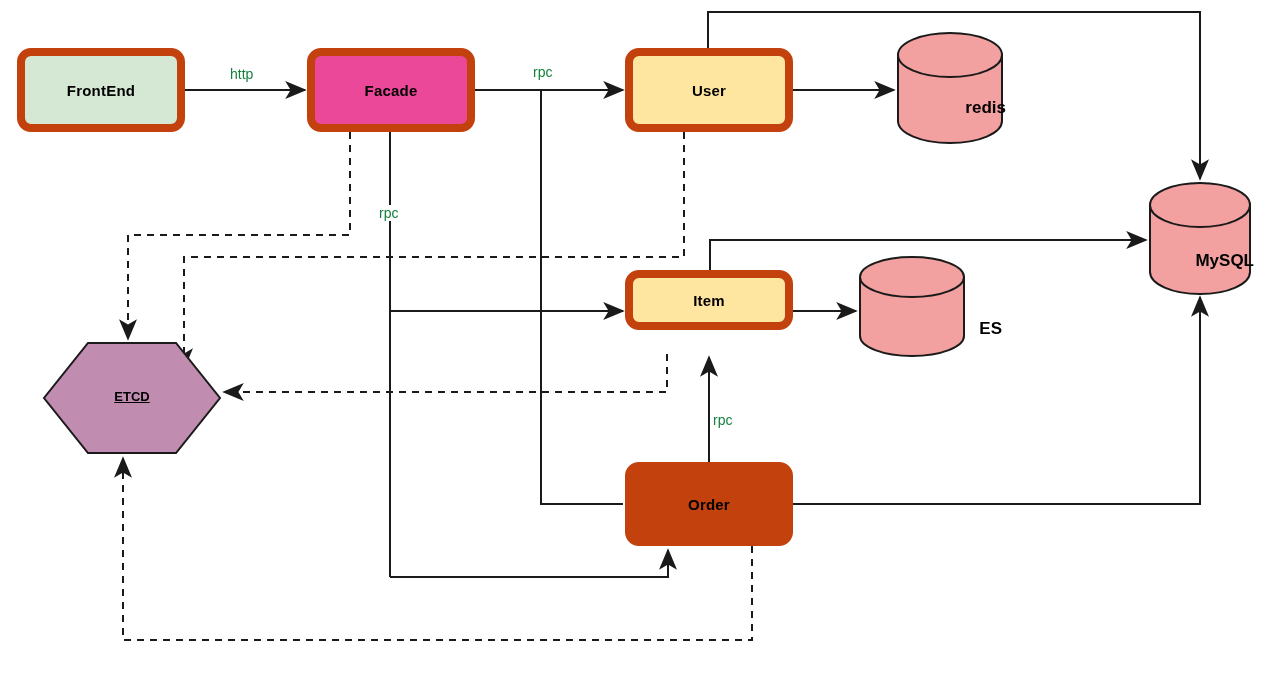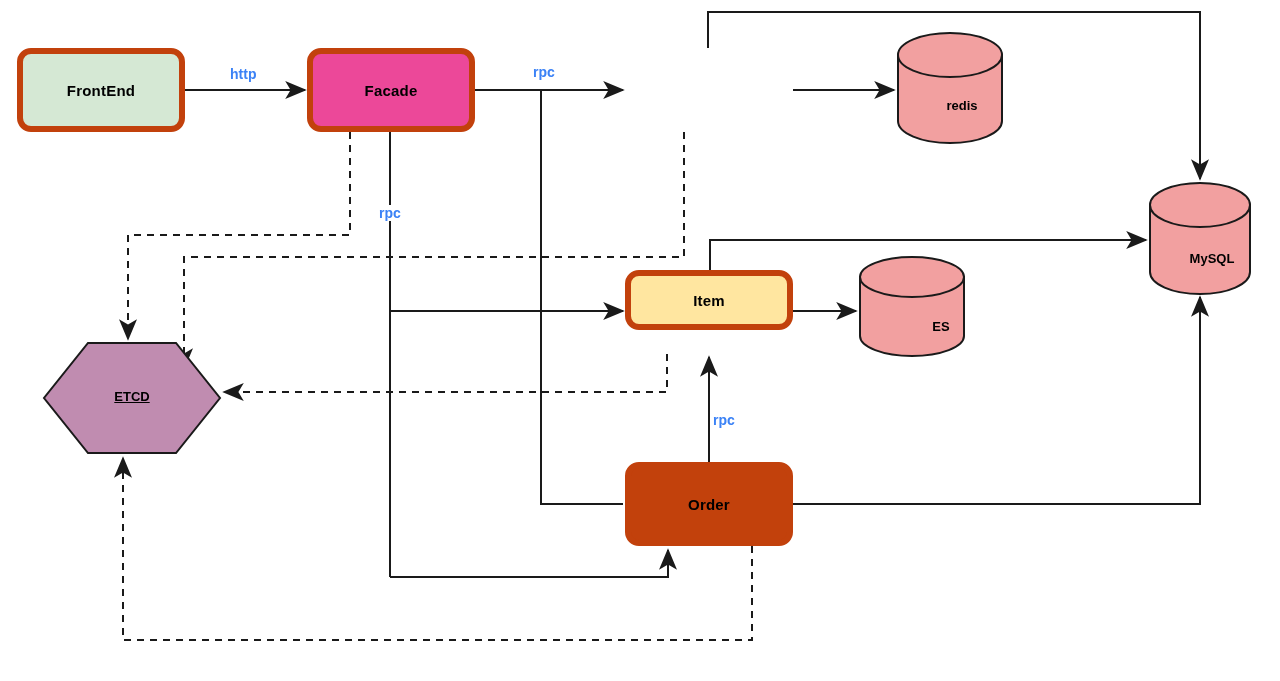--- a/index.html
+++ b/index.html
@@ -27,57 +27,57 @@
     box-sizing: border-box;
     display: flex;
     align-items: center;
     justify-content: center;
     font-weight: bold;
     font-size: 15px;
     color: #000000;
     letter-spacing: 0.2px;
   }
   .node-rect {
-    border: 6px solid #c2410c;
+    border: 8px solid #c2410c;
     border-radius: 14px;
   }
   .node-label {
     position: relative;
     z-index: 3;
     pointer-events: none;
   }
   .cyl-wrap {
     position: absolute;
   }
   .cyl-label {
     position: absolute;
-    left: 12px;
+    left: 4px;
     width: 100%;
-    text-align: center;
+    text-align: right;
     font-weight: bold;
-    font-size: 13px;
+    font-size: 17px;
     color: #000000;
     z-index: 4;
   }
   .hex-label {
     position: absolute;
     left: 0;
     width: 100%;
     text-align: center;
     font-weight: bold;
     font-size: 13px;
     color: #000000;
     z-index: 4;
     text-decoration: underline;
   }
   .edge-label {
     position: absolute;
     font-size: 14px;
-    font-weight: bold;
-    color: #3b82f6;
+    font-weight: normal;
+    color: #15803d;
     background: #ffffff;
     padding: 0 2px;
     white-space: nowrap;
     z-index: 5;
     font-family: "Liberation Sans", sans-serif;
   }
 </style>
 </head>
 <body>
 
@@ -141,20 +141,23 @@
   </svg>
 
   <div class="node node-rect" style="left:17px; top:48px; width:168px; height:84px; background:#d5e8d4;">
     <span class="node-label">FrontEnd</span>
   </div>
 
   <div class="node node-rect" style="left:307px; top:48px; width:168px; height:84px; background:#ec4899;">
     <span class="node-label">Facade</span>
   </div>
 
+  <div class="node node-rect" style="left:625px; top:48px; width:168px; height:84px; background:#ffe6a0;">
+    <span class="node-label">User</span>
+  </div>
 
   <div class="node node-rect" style="left:625px; top:270px; width:168px; height:60px; background:#ffe6a0;">
     <span class="node-label">Item</span>
   </div>
 
   <div class="node node-rect" style="left:625px; top:462px; width:168px; height:84px; background:#c2410c;">
     <span class="node-label">Order</span>
   </div>
 
   <div class="cyl-wrap" style="left:898px; top:33px; width:104px; height:110px;">

